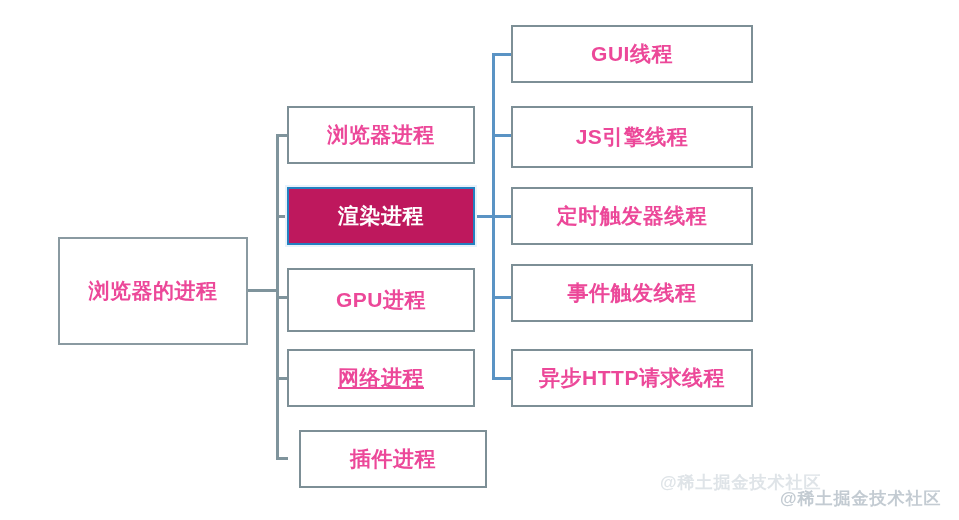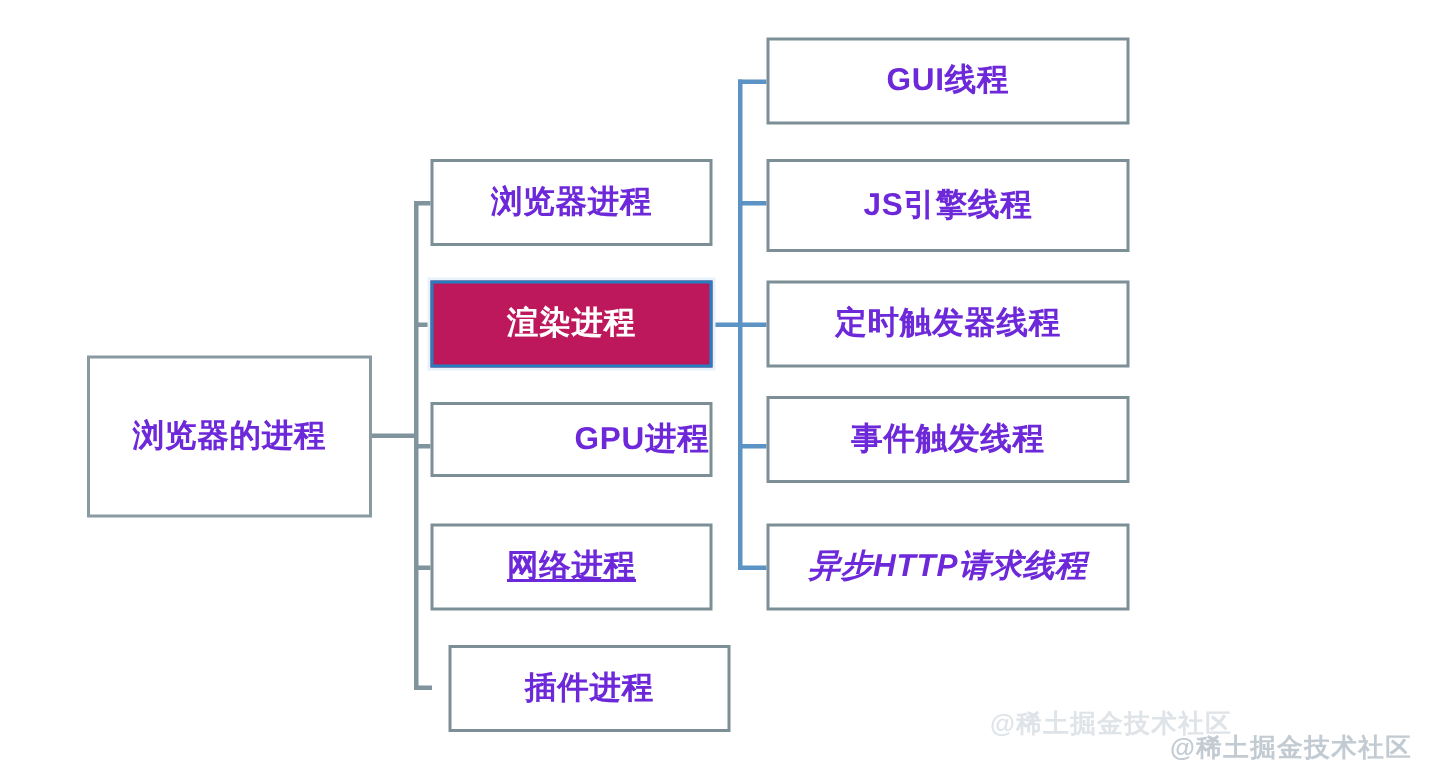--- a/index.html
+++ b/index.html
@@ -31,21 +31,21 @@
   
   .node {
     position: absolute;
     box-sizing: border-box;
     border: 2px solid #7d8f96;
     background: #ffffff;
     display: flex;
     align-items: center;
     justify-content: center;
     text-align: center;
-    color: #6d28d9;
+    color: #ec4899;
     font-weight: 700;
     letter-spacing: 0.5px;
     line-height: 1.28;
   }
   .node.root {
     border-color: #8a9aa1;
     font-size: 21px;
   }
   .node.root .line {
     display: block;
@@ -108,21 +108,21 @@
   </div>
 
   <div class="node mid" style="left:287px; top:106px; width:188px; height:58px;">
     <span>浏览器进程</span>
   </div>
 
   <div class="node mid highlight" style="left:287px; top:187px; width:188px; height:58px;">
     <span>渲染进程</span>
   </div>
 
-  <div class="node mid" style="left:287px; top:268px; width:188px; height:50px;justify-content:flex-end;">
+  <div class="node mid" style="left:287px; top:268px; width:188px; height:64px;">
     <span>GPU进程</span>
   </div>
 
   <div class="node mid" style="left:287px; top:349px; width:188px; height:58px;text-decoration:underline;">
     <span>网络进程</span>
   </div>
 
   <div class="node mid" style="left:287px; top:430px; width:188px; height:58px;margin-left:12px;">
     <span>插件进程</span>
   </div>
@@ -136,20 +136,20 @@
   </div>
 
   <div class="node leaf" style="left:511px; top:187px; width:242px; height:58px;">
     <span>定时触发器线程</span>
   </div>
 
   <div class="node leaf" style="left:511px; top:264px; width:242px; height:58px;">
     <span>事件触发线程</span>
   </div>
 
-  <div class="node leaf" style="left:511px; top:349px; width:242px; height:58px;font-style:italic;">
+  <div class="node leaf" style="left:511px; top:349px; width:242px; height:58px;">
     <span>异步HTTP请求线程</span>
   </div>
 
   <div class="watermark wm-back" style="left:660px; top:471px;">@稀土掘金技术社区</div>
   <div class="watermark wm-front" style="left:780px; top:487px;">@稀土掘金技术社区</div>
 
 </div>
 
 </body></html>

